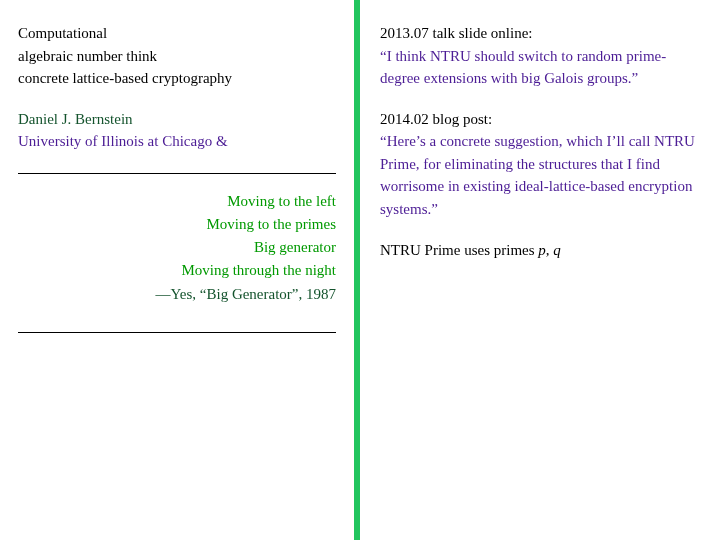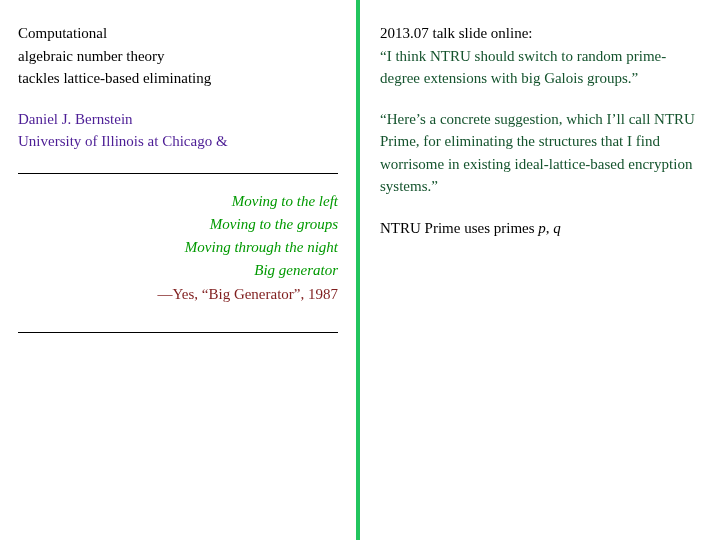--- a/index.html
+++ b/index.html
@@ -22,21 +22,21 @@
       display: flex;
       width: 720px;
       height: 540px;
     }
 
     .left-panel {
       width: 360px;
       padding: 22px 18px 22px 18px;
       display: flex;
       flex-direction: column;
-      border-right: 4px solid #22c55e;
+      border-right: 6px solid #22c55e;
     }
 
     .right-panel {
       width: 360px;
       padding: 22px 20px 8px 20px;
     }
 
     .title-block {
       margin-bottom: 18px;
     }
@@ -46,21 +46,21 @@
       color: #000;
       line-height: 1.5;
     }
 
     .author-block {
       margin-bottom: 10px;
     }
 
     .author-name {
       font-size: 15px;
-      color: #4c1d95;
+      color: #14532d;
       line-height: 1.5;
     }
 
     .affiliation {
       font-size: 15px;
       color: #4c1d95;
       line-height: 1.5;
     }
 
     .divider {
@@ -69,30 +69,29 @@
       margin: 10px 0 16px 0;
       width: 100%;
     }
 
     .poem-block {
       text-align: right;
       margin-bottom: 16px;
     }
 
     .poem-line {
-      font-style: italic;
       color: #009900;
       font-size: 15px;
       line-height: 1.55;
       display: block;
     }
 
     .poem-attribution {
       font-size: 15px;
-      color: #7f1d1d;
+      color: #14532d;
       display: block;
       line-height: 1.55;
     }
 
     .divider2 {
       border: none;
       border-top: 1.5px solid #000;
       margin: 10px 0 0 0;
       width: 100%;
     }
@@ -103,21 +102,21 @@
 
     .section-label {
       font-size: 15px;
       color: #000;
       line-height: 1.5;
       font-weight: normal;
     }
 
     .section-quote {
       font-size: 15px;
-      color: #14532d;
+      color: #4c1d95;
       line-height: 1.5;
     }
 
     .math-block {
       font-size: 15px;
       color: #000;
       line-height: 1.6;
       margin-top: 12px;
     }
 
@@ -136,49 +135,50 @@
     }
   </style>
 </head>
 <body>
 
 <div class="page-container">
 
   <div class="left-panel">
     <div class="title-block">
       <div class="title-line">Computational</div>
-      <div class="title-line">algebraic number theory</div>
-      <div class="title-line">tackles lattice-based eliminating</div>
+      <div class="title-line">algebraic number think</div>
+      <div class="title-line">concrete lattice-based cryptography</div>
     </div>
 
     <div class="author-block">
       <div class="author-name">Daniel J. Bernstein</div>
       <div class="affiliation">University of Illinois at Chicago &amp;</div>
     </div>
 
     <hr class="divider">
 
     <div class="poem-block">
       <span class="poem-line">Moving to the left</span>
-      <span class="poem-line">Moving to the groups</span>
+      <span class="poem-line">Moving to the primes</span>
+      <span class="poem-line">Big generator</span>
       <span class="poem-line">Moving through the night</span>
-      <span class="poem-line">Big generator</span>
       <span class="poem-attribution">—Yes, “Big Generator”, 1987</span>
     </div>
 
     <hr class="divider2">
   </div>
 
   <div class="right-panel">
     <div class="right-section">
       <div class="section-label">2013.07 talk slide online:</div>
       <div class="section-quote">“I think NTRU should switch to random prime-degree extensions with big Galois groups.”</div>
     </div>
 
     <div class="right-section">
+      <div class="section-label">2014.02 blog post:</div>
       <div class="section-quote">“Here’s a concrete suggestion, which I’ll call NTRU Prime, for eliminating the structures that I find worrisome in existing ideal-lattice-based encryption systems.”</div>
     </div>
 
     <div class="math-block">
       <span>NTRU Prime uses primes </span><span class="math-inline">p</span><span>, </span><span class="math-inline">q</span>
       <br>
     </div>
   </div>
 </div>
 

